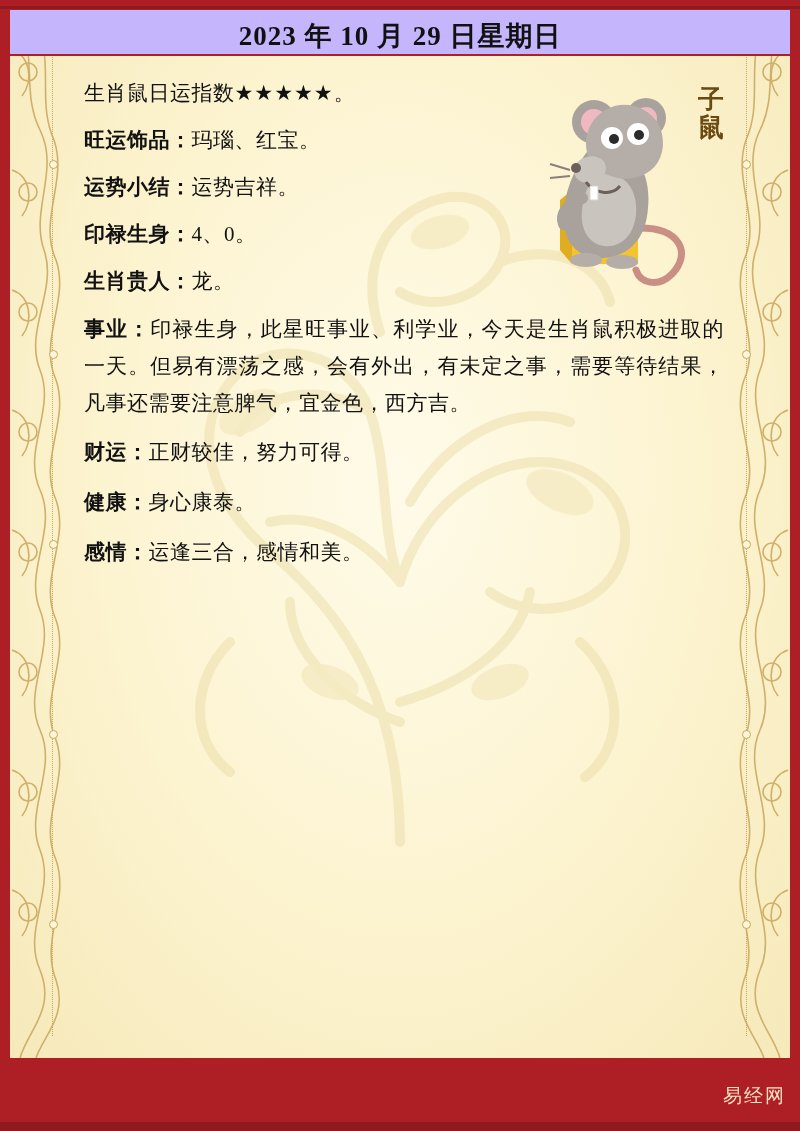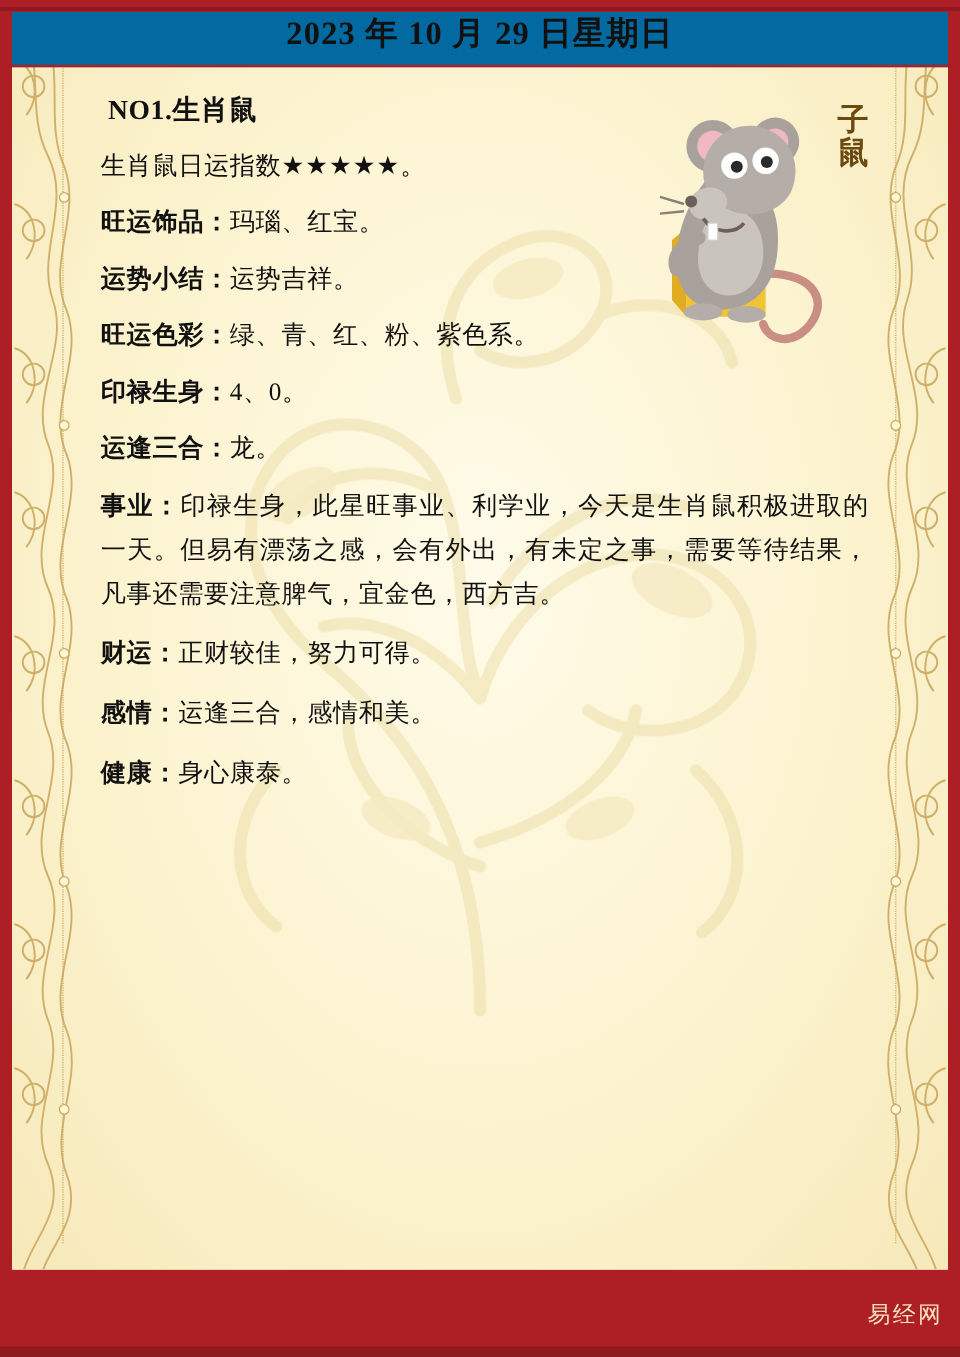--- a/index.html
+++ b/index.html
@@ -89,24 +89,24 @@
     background: #fdf6d8;
   }
 
   
   .titlebar {
     position: absolute;
     left: 10px;
     top: 10px;
     width: 780px;
     height: 44px;
-    background: #0369a1;
+    background: #c4b5fd;
     border-bottom: 2px solid #b01f24;
     display: flex;
-    align-items: flex-start;
+    align-items: flex-end;
     justify-content: center;
     z-index: 6;
   }
   .title-text {
     font-family: "Liberation Serif", "DejaVu Serif", serif;
     font-weight: bold;
     font-size: 27px;
     color: #111;
     letter-spacing: 1px;
   }
@@ -313,53 +313,49 @@
         <path d="M70 108 L70 122 L78 122 L78 108 Z" fill="#ffffff" stroke="#d8d2cc" stroke-width="1"></path>
 
         <path d="M50 92 L30 86 M50 98 L30 100" stroke="#8a7f79" stroke-width="2" fill="none"></path>
 
         <ellipse cx="66" cy="182" rx="16" ry="7" fill="#b5aea8"></ellipse>
         <ellipse cx="102" cy="184" rx="16" ry="7" fill="#b5aea8"></ellipse>
       </svg>
     </div>
 
     <div class="content">
-      <div class="headline">NO1.生肖鼠</div>
 
       <div class="line">
         <span>生肖鼠日运指数</span><span class="stars">★★★★★</span><span>。</span>
       </div>
 
       <div class="line">
         <span class="lbl">旺运饰品</span><span class="lbl">：</span><span>玛瑙、红宝。</span>
       </div>
       <div class="line">
         <span class="lbl">运势小结</span><span class="lbl">：</span><span>运势吉祥。</span>
       </div>
       <div class="line">
-        <span class="lbl">旺运色彩</span><span class="lbl">：</span><span>绿、青、红、粉、紫色系。</span>
-      </div>
-      <div class="line">
         <span class="lbl">印禄生身</span><span class="lbl">：</span><span>4、0。</span>
       </div>
       <div class="line">
-        <span class="lbl">运逢三合</span><span class="lbl">：</span><span>龙。</span>
+        <span class="lbl">生肖贵人</span><span class="lbl">：</span><span>龙。</span>
       </div>
 
       <div class="para">
         <span class="lbl">事业</span><span class="lbl">：</span><span>印禄生身，此星旺事业、利学业，今天是生肖鼠积极进取的一天。但易有漂荡之感，会有外出，有未定之事，需要等待结果，凡事还需要注意脾气，宜金色，西方吉。</span>
       </div>
       <div class="para">
         <span class="lbl">财运</span><span class="lbl">：</span><span>正财较佳，努力可得。</span>
       </div>
       <div class="para">
+        <span class="lbl">健康</span><span class="lbl">：</span><span>身心康泰。</span>
+      </div>
+      <div class="para">
         <span class="lbl">感情</span><span class="lbl">：</span><span>运逢三合，感情和美。</span>
-      </div>
-      <div class="para">
-        <span class="lbl">健康</span><span class="lbl">：</span><span>身心康泰。</span>
       </div>
     </div>
   </div>
 
   <div class="titlebar">
     <div class="title-text">2023 年 10 月 29 日星期日</div>
   </div>
 
   <div class="brand">易经网</div>
 </div>

